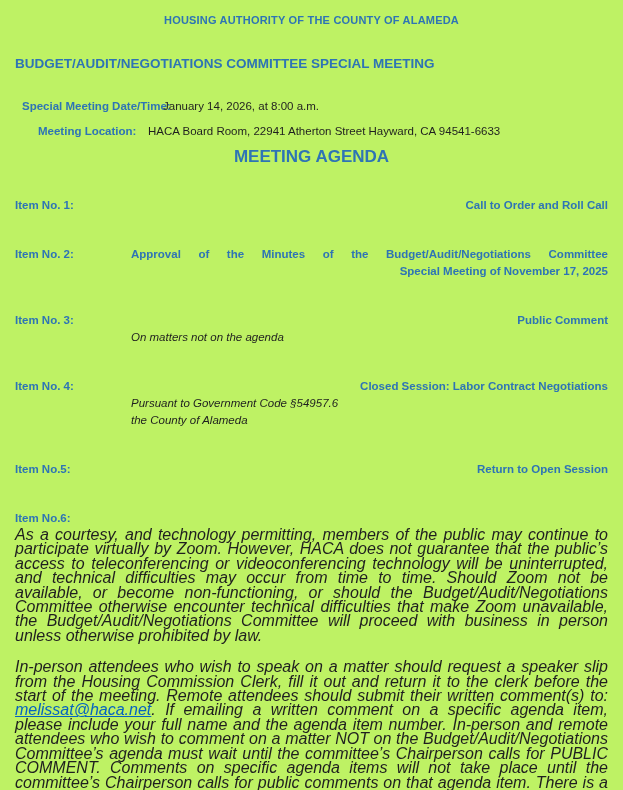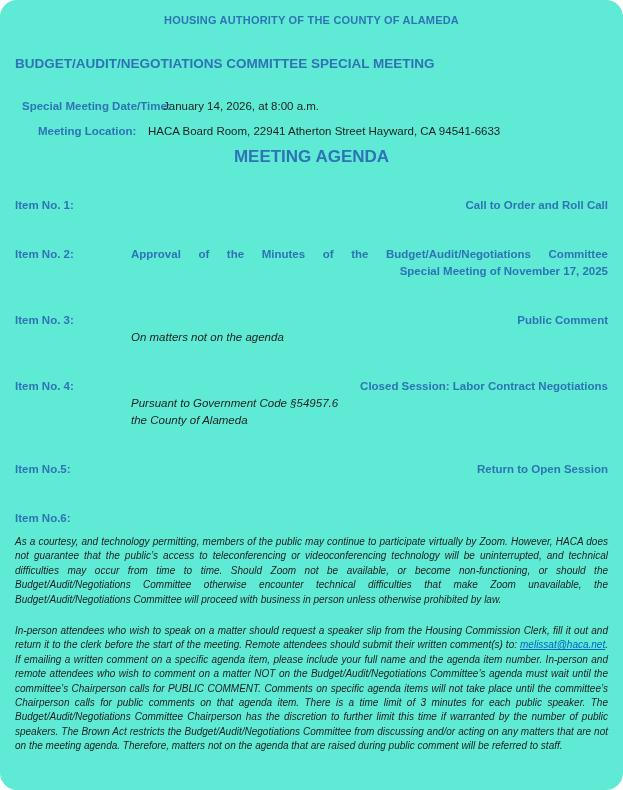--- a/index.html
+++ b/index.html
@@ -6,22 +6,21 @@
   body {
     width: 623px; height: 790px;
     font-family: "Liberation Sans", sans-serif;
     color: #1F1F1F;
     overflow: hidden;
   }
   .page {
     box-sizing: border-box;
     width: 623px; height: 790px;
     padding: 13px 15px 0 15px;
-    background: #5eead4;
-    border-radius: 17px;
+    background: #bef264;
   }
   .org-title {
     text-align: center;
     font-weight: bold;
     font-size: 11px;
     line-height: 15px;
     color: #2E74B5;
     letter-spacing: 0.2px;
   }
   .meeting-title {
@@ -55,25 +54,25 @@
   }
   .agenda { margin-top: 6px; }
   .item { display: flex; margin-top: 32px; font-size: 11.5px; line-height: 17px; }
   .item-no { width: 116px; flex-shrink: 0; font-weight: bold; color: #2E74B5; }
   .item-body { flex: 1; min-width: 0; }
   .item-title { font-weight: bold; color: #2E74B5; text-align: right; }
   .item-title.stretch { text-align: justify; text-align-last: justify; }
   .item-sub { font-style: italic; font-weight: normal; color: #1F1F1F; }
   .notice {
     font-style: italic;
-    font-size: 10px;
+    font-size: 16px;
     line-height: 14.4px;
     text-align: justify;
     color: #1F1F1F;
-    margin: 8px 0 0 0;
+    margin: 1px 0 0 0;
   }
   .notice.second { margin-top: 17px; }
   a.email-link {
     color: #0563C1;
     text-decoration: underline;
     cursor: pointer;
   }
 </style>
 </head>
 <body>

